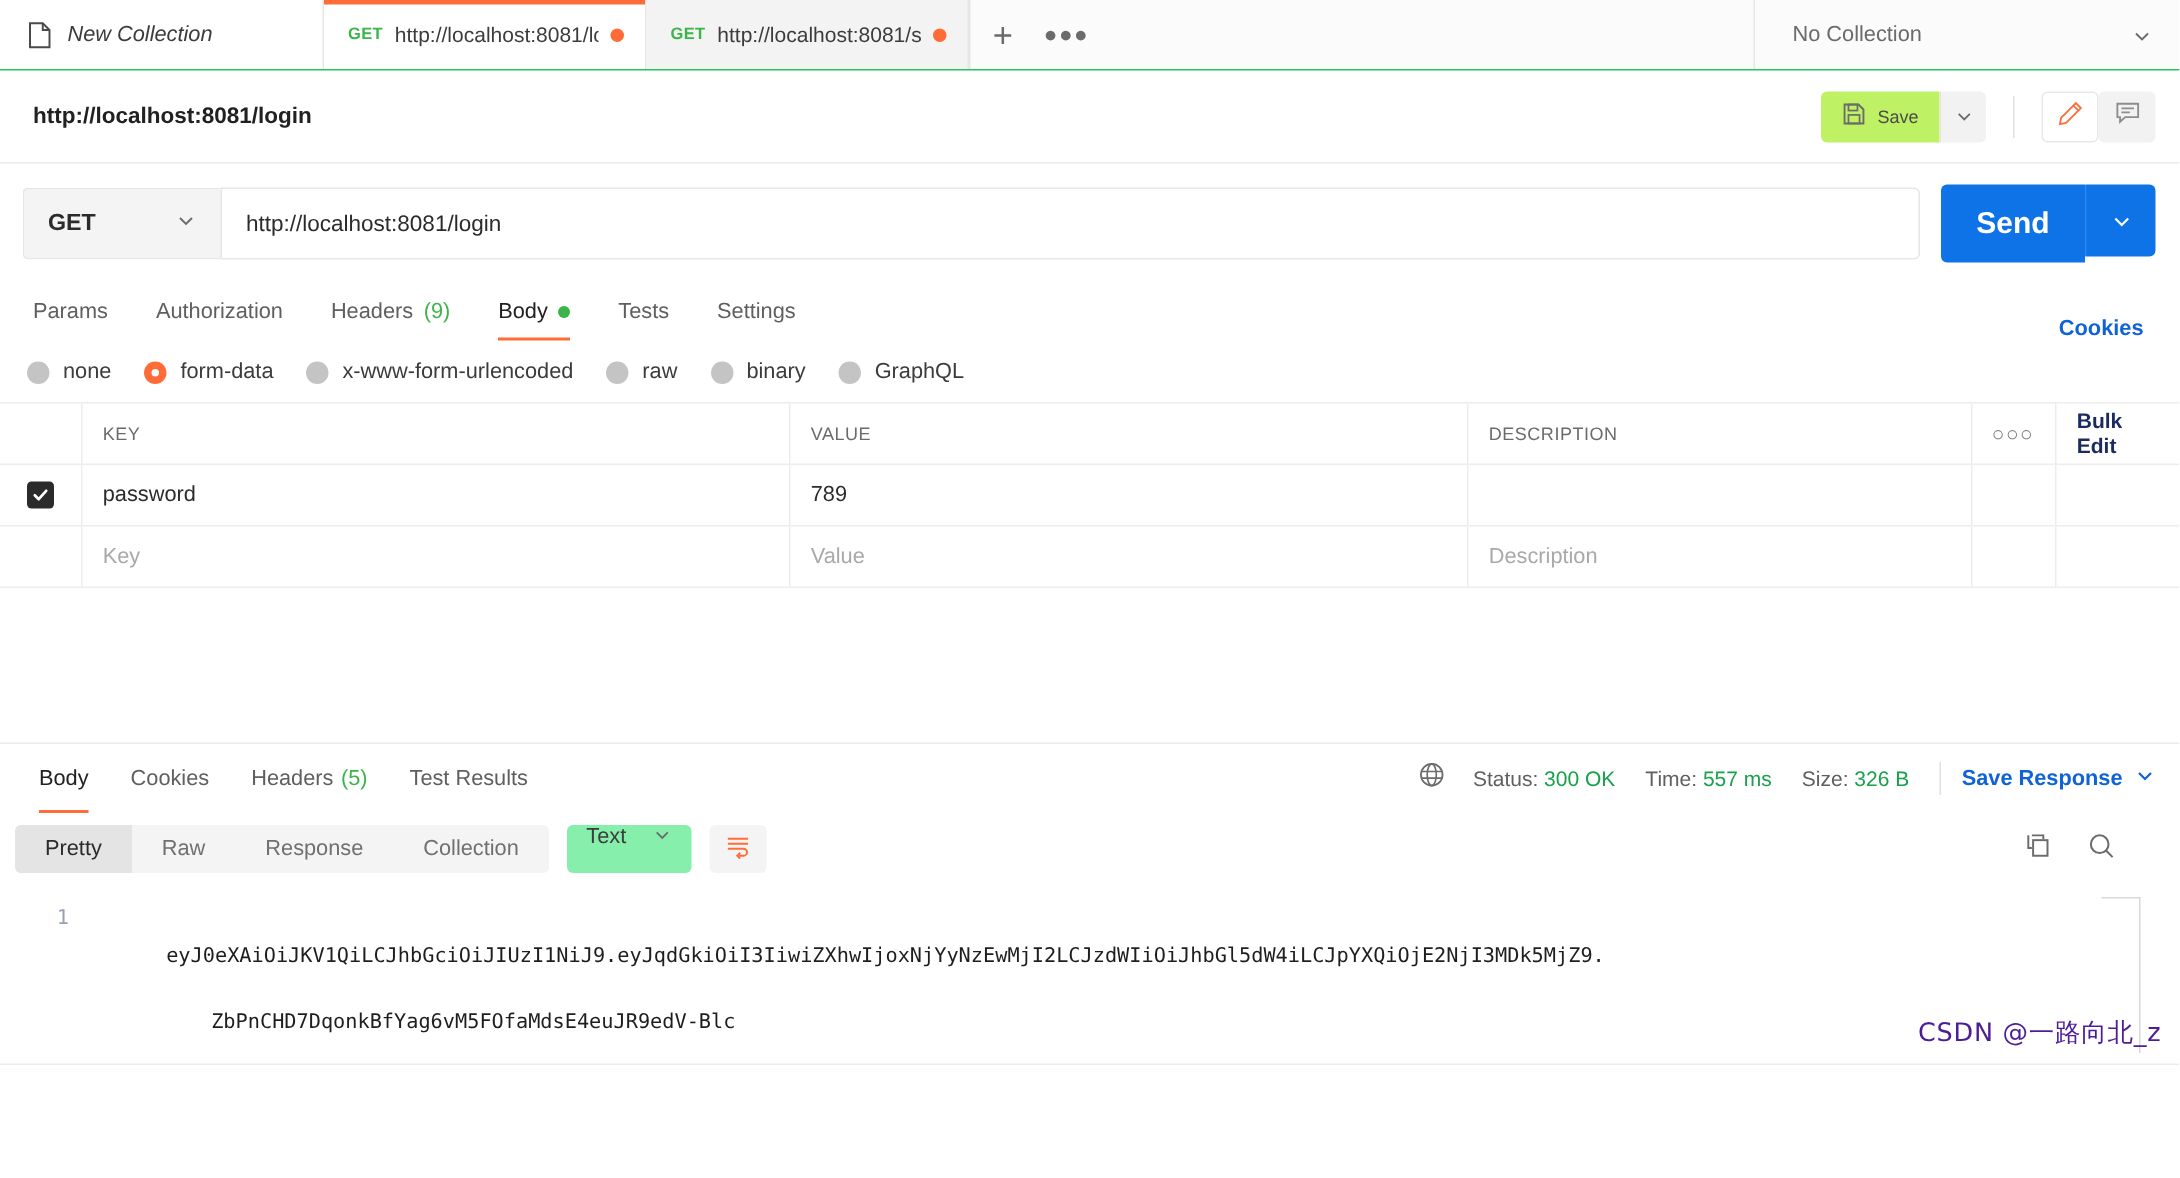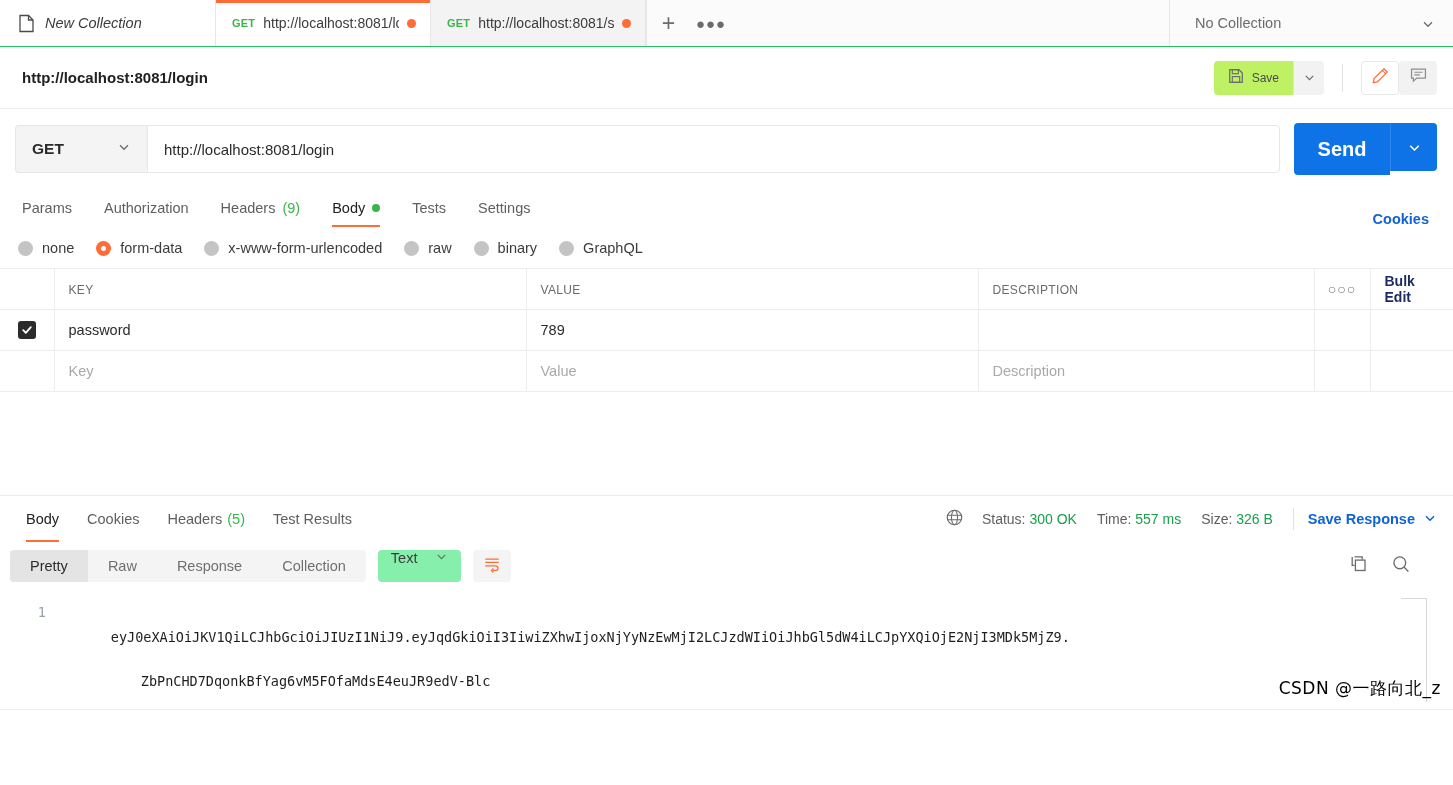--- a/index.html
+++ b/index.html
@@ -247,21 +247,21 @@
   .code-text .ind { display: inline-block; }
   .scrollbar-v {
     position: absolute; right: 26px; top: 8px;
     width: 1px; height: 104px; background: #d8d8d8;
   }
   .scroll-cap {
     position: absolute; right: 26px; top: 8px; width: 26px; height: 1px; background: #d8d8d8;
   }
   .watermark {
     position: absolute; right: 12px; bottom: 10px;
-    color: #000000; font-size: 17px; letter-spacing: .5px;
+    color: #4c1d95; font-size: 17px; letter-spacing: .5px;
     font-family: "DejaVu Sans", sans-serif;
   }
   .bottom-rule { position: absolute; left: 0; right: 0; bottom: 0; height: 1px; background: #ececec; }
 </style>
 </head>
 <body>
 
 <div class="tabbar">
   <div class="collection-tab">
     <span class="doc-icon">

